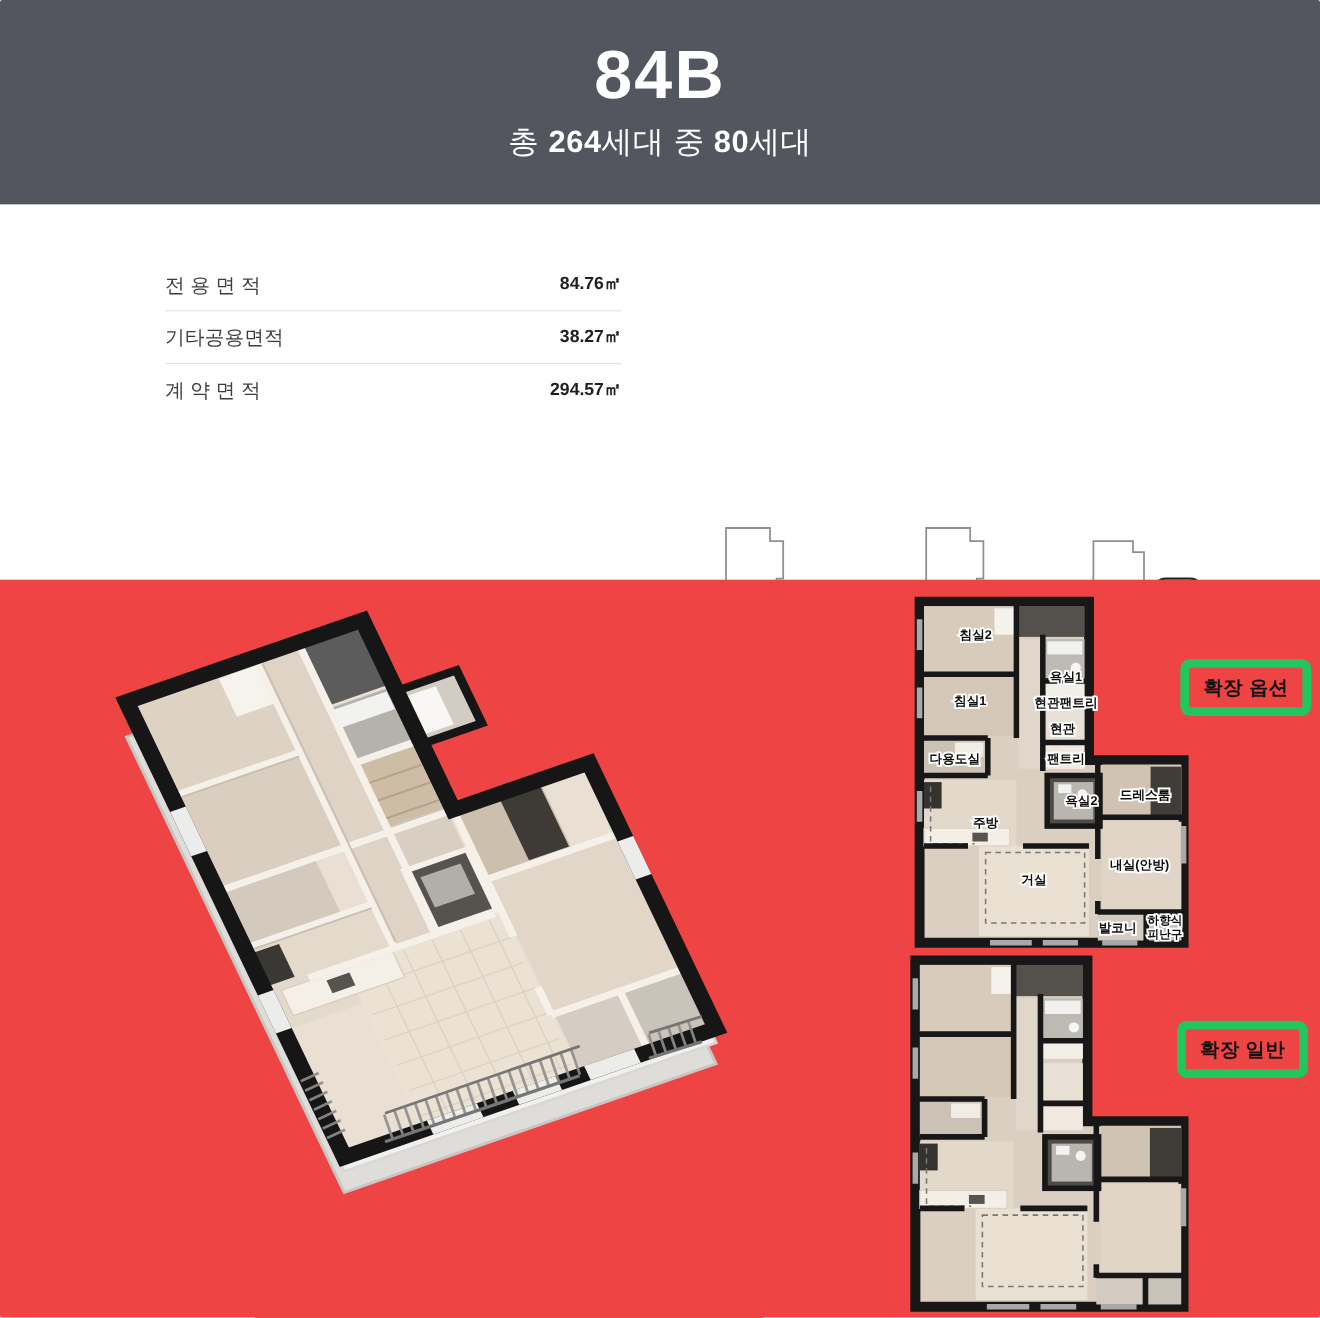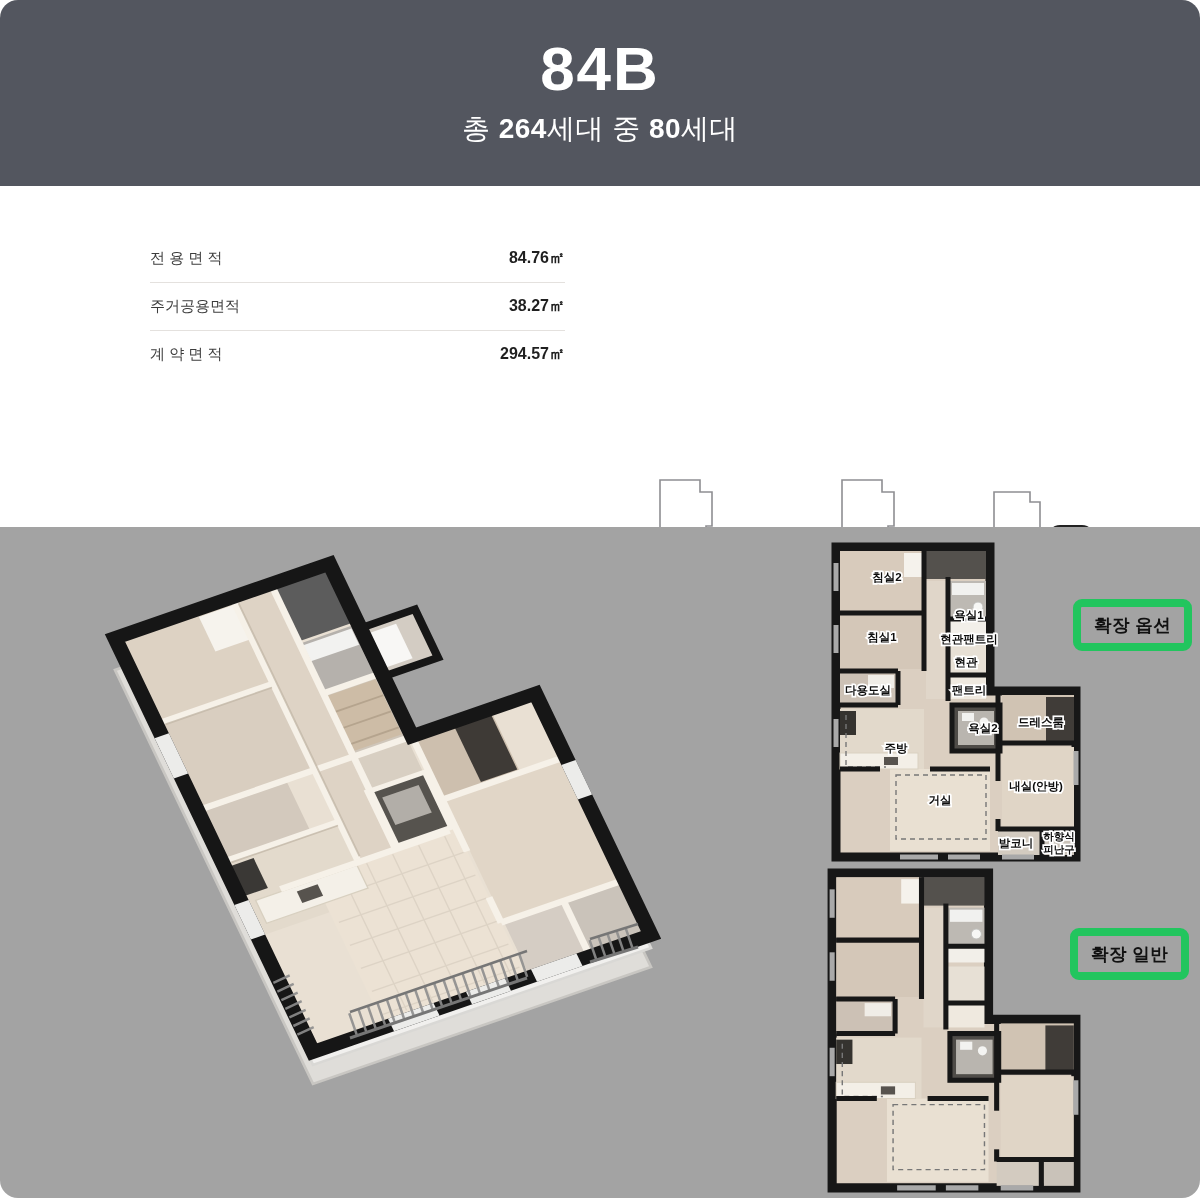--- a/index.html
+++ b/index.html
@@ -1,35 +1,35 @@
 <!DOCTYPE html>
 <html><head>
 <meta charset="utf-8">
 <style>
   html,body{margin:0;padding:0;background:#ffffff;font-family:"Liberation Sans",sans-serif;}
-  .page{position:relative;width:1200px;height:1198px;background:#ffffff;border-radius:18px;overflow:hidden;margin:0 auto;}
+  .page{position:relative;width:1200px;height:1198px;background:#ffffff;border-radius:2px;overflow:hidden;margin:0 auto;}
   
   .header{position:absolute;left:0;top:0;width:1200px;height:186px;background:#53565f;
           display:flex;flex-direction:column;align-items:center;justify-content:center;gap:10px;}
   .header .title{color:#ffffff;font-size:62px;font-weight:800;letter-spacing:2px;line-height:1;}
   .header .subtitle{color:#ffffff;font-size:28px;font-weight:400;letter-spacing:.5px;}
   .header .subtitle b{font-weight:800;}
   
   .info{position:absolute;left:0;top:186px;width:1200px;height:341px;background:#ffffff;}
   .area-table{position:absolute;left:150px;top:49px;width:415px;}
   .area-row{display:flex;justify-content:space-between;align-items:center;height:47px;border-bottom:1px solid #e4e1de;}
   .area-row:last-child{border-bottom:none;}
-  .area-label{font-size:15px;color:#3c3c3c;font-weight:500;}
+  .area-label{font-size:18px;color:#3c3c3c;font-weight:500;}
   .area-value{font-size:16px;color:#1f1f1f;font-weight:800;}
   .diagram{position:absolute;}
   .d101{left:628px;top:288px;}
   .d102{left:810px;top:288px;}
   .d103{left:972px;top:298px;}
   
-  .plans{position:absolute;left:0;top:527px;width:1200px;height:671px;background:#a3a3a3;}
+  .plans{position:absolute;left:0;top:527px;width:1200px;height:671px;background:#ef4444;}
   .iso-plan{position:absolute;left:95px;top:21px;width:660px;height:618px;}
   .plan2d-top{position:absolute;left:830px;top:14px;width:252px;height:322px;}
   .plan2d-bottom{position:absolute;left:826px;top:340px;width:256px;height:327px;}
   .opt-badge{position:absolute;border:8px solid #22c55e;border-radius:9px;background:transparent;
              padding:6px 13px;font-size:17.5px;font-weight:800;color:#111;letter-spacing:.5px;}
   .badge-option{left:1073px;top:72px;}
   .badge-general{left:1070px;top:401px;}
   
   .room-label{font-family:"Liberation Sans",sans-serif;font-size:11.5px;font-weight:800;fill:#0d0d0d;
               stroke:#ffffff;stroke-width:3.4px;paint-order:stroke;text-anchor:middle;}
@@ -123,21 +123,21 @@
   </div>
 
   <div class="info">
 
     <div class="area-table">
       <div class="area-row">
         <span class="area-label">전 용 면 적</span>
         <span class="area-value">84.76㎡</span>
       </div>
       <div class="area-row">
-        <span class="area-label">주거공용면적</span>
+        <span class="area-label">기타공용면적</span>
         <span class="area-value">38.27㎡</span>
       </div>
       <div class="area-row">
         <span class="area-label">계 약 면 적</span>
         <span class="area-value">294.57㎡</span>
       </div>
     </div>
 
     <svg class="diagram d101" width="138" height="180" viewBox="0 0 138 180">
       <use href="#tower-shape"></use>

